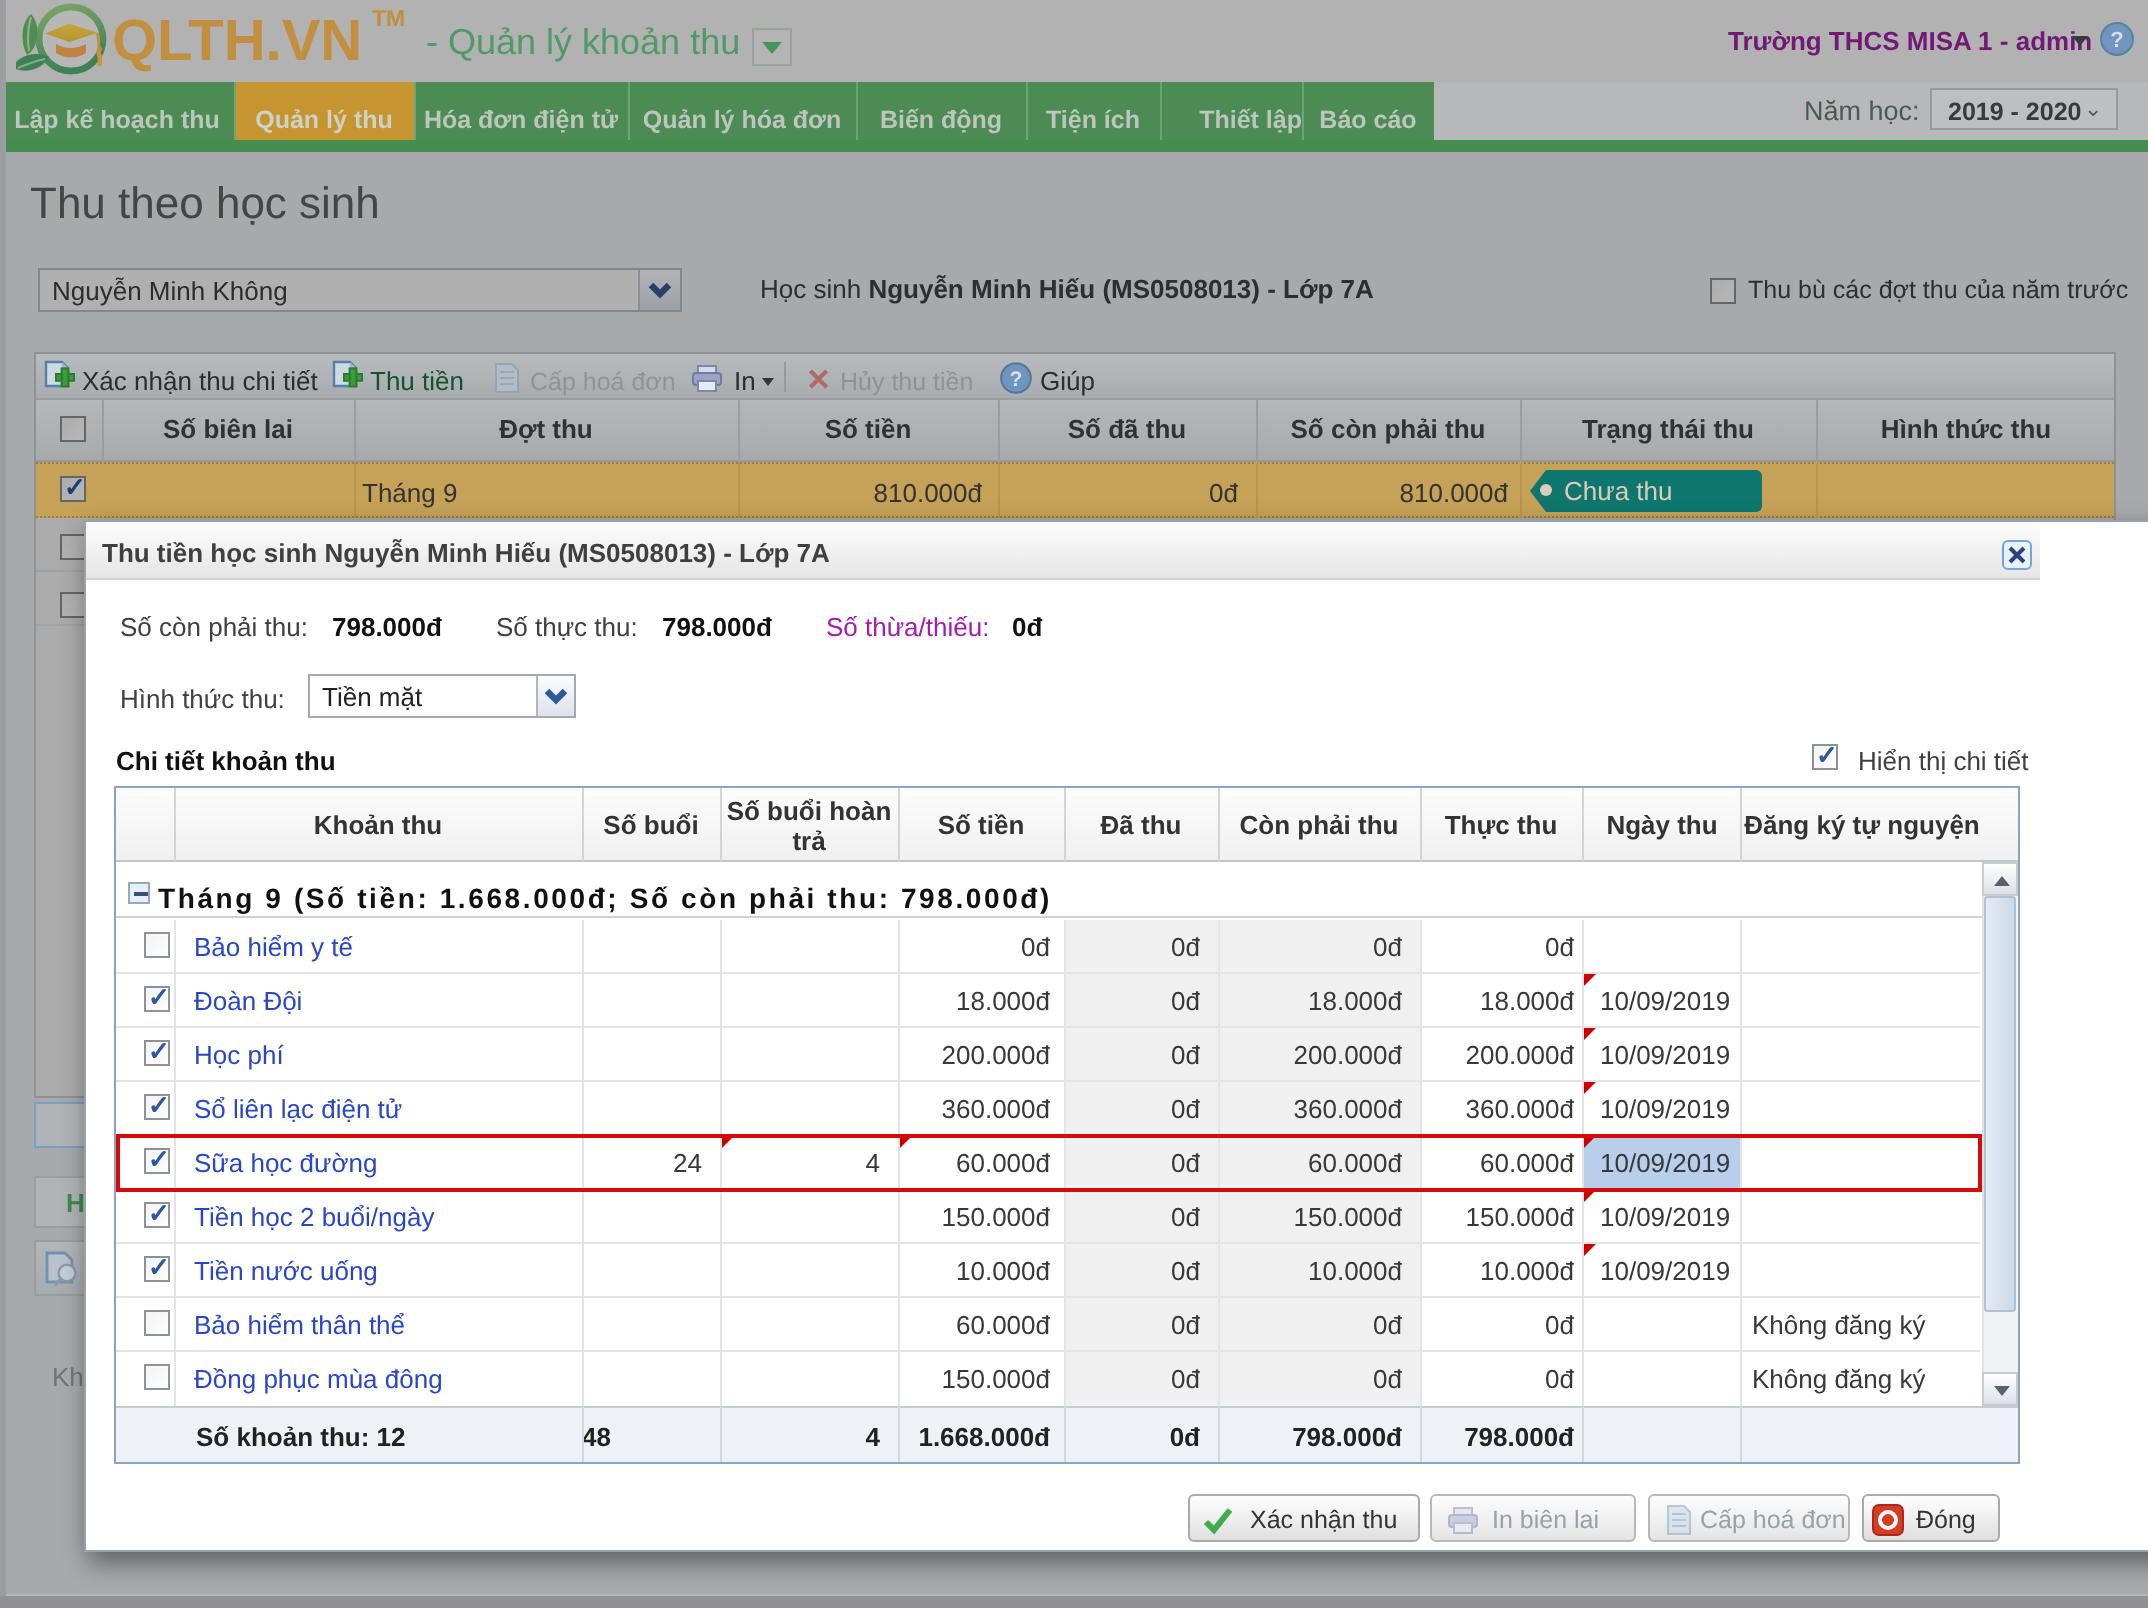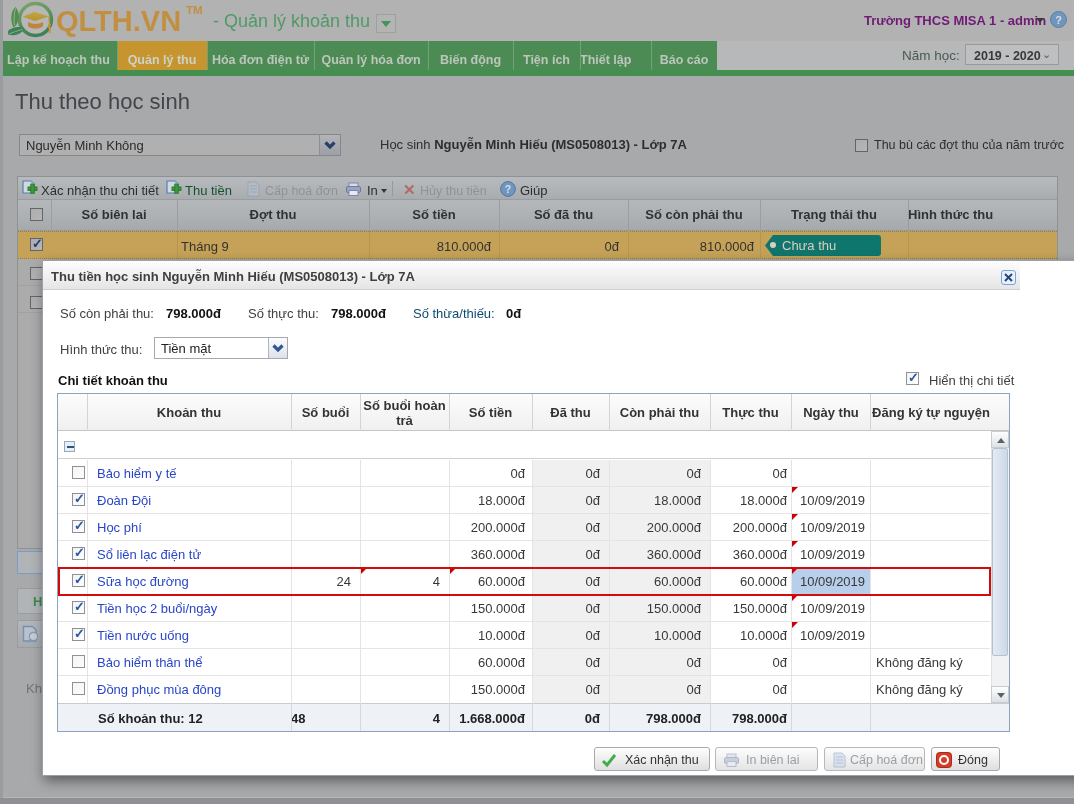--- a/index.html
+++ b/index.html
@@ -64,21 +64,21 @@
     <text x="8.5" y="12.5" font-size="11" font-weight="bold" fill="#d8dee5" text-anchor="middle" font-family="Liberation Sans">?</text>
   </svg>
 
   <div class="abs" style="left:117px;top:41px;width:90px;height:29px;background:#c6952f"></div>
   <div class="abs b" style="left:0px;top:53px;width:117px;text-align:center;color:#bcc6bc;font-size:12.5px">Lập kế hoạch thu</div>
   <div class="abs b" style="left:117px;top:53px;width:90px;text-align:center;color:#ccd3c6;font-size:12.5px">Quản lý thu</div>
   <div class="abs b" style="left:207px;top:53px;width:107px;text-align:center;color:#bcc6bc;font-size:12.5px">Hóa đơn điện tử</div>
   <div class="abs b" style="left:314px;top:53px;width:114px;text-align:center;color:#bcc6bc;font-size:12.5px">Quản lý hóa đơn</div>
   <div class="abs b" style="left:428px;top:53px;width:85px;text-align:center;color:#bcc6bc;font-size:12.5px">Biến động</div>
   <div class="abs b" style="left:513px;top:53px;width:67px;text-align:center;color:#bcc6bc;font-size:12.5px">Tiện ích</div>
-  <div class="abs b" style="left:580px;top:53px;width:71px;text-align:left;color:#bcc6bc;font-size:12.5px">Thiết lập</div>
+  <div class="abs b" style="left:580px;top:53px;width:71px;text-align:right;color:#bcc6bc;font-size:12.5px">Thiết lập</div>
   <div class="abs b" style="left:651px;top:53px;width:66px;text-align:center;color:#bcc6bc;font-size:12.5px">Báo cáo</div>
   <div class="abs" style="left:117px;top:41px;width:1px;height:29px;background:#6da577"></div>
   <div class="abs" style="left:207px;top:41px;width:1px;height:29px;background:#6da577"></div>
   <div class="abs" style="left:314px;top:41px;width:1px;height:29px;background:#6da577"></div>
   <div class="abs" style="left:428px;top:41px;width:1px;height:29px;background:#6da577"></div>
   <div class="abs" style="left:513px;top:41px;width:1px;height:29px;background:#6da577"></div>
   <div class="abs" style="left:580px;top:41px;width:1px;height:29px;background:#6da577"></div>
   <div class="abs" style="left:651px;top:41px;width:1px;height:29px;background:#6da577"></div>
   <div class="abs" style="left:902px;top:48px;font-size:13.5px;color:#4b5a4e">Năm học:</div>
   <div class="abs" style="left:965px;top:44px;width:94px;height:21px;border:1px solid #97999b;background:#bdbfc1">
@@ -108,21 +108,21 @@
   <div class="abs" style="left:18px;top:231px;width:1039px;height:28px;background:#c5a257;border-top:1px dotted #94813f;border-bottom:1px dotted #94813f"></div>
   <div class="abs" style="left:18px;top:259px;width:1039px;height:27px;border-bottom:1px solid #9fa1a4"></div>
   <div class="abs" style="left:18px;top:286px;width:1039px;height:27px;border-bottom:1px solid #9fa1a4"></div>
 
   <div class="abs b" style="left:51px;top:207px;width:126px;text-align:center;color:#2e3236">Số biên lai</div>
   <div class="abs b" style="left:177px;top:207px;width:192px;text-align:center;color:#2e3236">Đợt thu</div>
   <div class="abs b" style="left:369px;top:207px;width:130px;text-align:center;color:#2e3236">Số tiền</div>
   <div class="abs b" style="left:499px;top:207px;width:129px;text-align:center;color:#2e3236">Số đã thu</div>
   <div class="abs b" style="left:628px;top:207px;width:132px;text-align:center;color:#2e3236">Số còn phải thu</div>
   <div class="abs b" style="left:760px;top:207px;width:148px;text-align:center;color:#2e3236">Trạng thái thu</div>
-  <div class="abs b" style="left:908px;top:207px;width:150px;text-align:left;color:#2e3236">Hình thức thu</div>
+  <div class="abs b" style="left:908px;top:207px;width:150px;text-align:center;color:#2e3236">Hình thức thu</div>
 
   <div class="abs" style="left:51px;top:200px;width:1px;height:31px;background:#9b9ea1"></div>
   <div class="abs" style="left:177px;top:200px;width:1px;height:31px;background:#9b9ea1"></div>
   <div class="abs" style="left:369px;top:200px;width:1px;height:31px;background:#9b9ea1"></div>
   <div class="abs" style="left:499px;top:200px;width:1px;height:31px;background:#9b9ea1"></div>
   <div class="abs" style="left:628px;top:200px;width:1px;height:31px;background:#9b9ea1"></div>
   <div class="abs" style="left:760px;top:200px;width:1px;height:31px;background:#9b9ea1"></div>
   <div class="abs" style="left:908px;top:200px;width:1px;height:31px;background:#9b9ea1"></div>
 
   <span class="cb" style="left:30px;top:208px"></span>
@@ -204,21 +204,21 @@
   <div class="abs" style="left:958px;top:9px;width:15px;height:15px;border:1px solid #7aa3d6;border-radius:3px;background:#e8f1fb">
     <svg width="13" height="13" viewBox="0 0 13 13" style="position:absolute;left:0;top:0">
       <path d="M3 3 L10 10 M10 3 L3 10" stroke="#26457c" stroke-width="2"></path>
     </svg>
   </div>
 
   <div class="abs" style="left:17px;top:45px;color:#404040">Số còn phải thu:</div>
   <div class="abs b" style="left:123px;top:45px;color:#111">798.000đ</div>
   <div class="abs" style="left:205px;top:45px;color:#404040">Số thực thu:</div>
   <div class="abs b" style="left:288px;top:45px;color:#111">798.000đ</div>
-  <div class="abs" style="left:370px;top:45px;color:#0c4a6e">Số thừa/thiếu:</div>
+  <div class="abs" style="left:370px;top:45px;color:#a21caf">Số thừa/thiếu:</div>
   <div class="abs b" style="left:463px;top:45px;color:#111">0đ</div>
 
   <div class="abs" style="left:17px;top:81px;color:#404040">Hình thức thu:</div>
   <div class="abs" style="left:111px;top:76px;width:134px;height:22px;border:1px solid #a6aab0;background:#fff">
     <span class="abs" style="left:6px;top:3px;color:#222">Tiền mặt</span>
     <span class="abs" style="left:113px;top:0px;width:19px;height:20px;background:linear-gradient(#fbfcfd,#dde2ea);border-left:1px solid #b0b6c0"></span>
     <svg class="abs" style="left:116px;top:5px" width="14" height="11" viewBox="0 0 14 11">
         <path d="M2.5 2.5 L7 7 L11.5 2.5" fill="none" stroke="#2d5899" stroke-width="3.2"></path>
       </svg>
   </div>
@@ -249,20 +249,21 @@
     <div class="abs" style="left:474px;top:0;width:1px;height:37px;background:#d4d4d4"></div>
     <div class="abs" style="left:551px;top:0;width:1px;height:37px;background:#d4d4d4"></div>
     <div class="abs" style="left:652px;top:0;width:1px;height:37px;background:#d4d4d4"></div>
     <div class="abs" style="left:733px;top:0;width:1px;height:37px;background:#d4d4d4"></div>
     <div class="abs" style="left:812px;top:0;width:1px;height:37px;background:#d4d4d4"></div>
 
     <div class="abs" style="left:0;top:37px;width:951px;height:28px;background:#fff;border-bottom:1px solid #d0d0d0"></div>
     <div class="abs" style="left:6px;top:47px;width:11px;height:11px;border:1px solid #98a8bc;background:#e6eef6">
       <div class="abs" style="left:2px;top:4px;width:7px;height:1.6px;background:#33527a"></div>
     </div>
+    <div class="abs b" style="left:21px;top:47px;color:#111;font-size:14px;letter-spacing:1.3px">Tháng 9 (Số tiền: 1.668.000đ; Số còn phải thu: 798.000đ)</div>
 
     <div class="abs" style="left:474px;top:66px;width:77px;height:243px;background:#f0f0f0"></div>
     <div class="abs" style="left:551px;top:66px;width:101px;height:243px;background:#f0f0f0"></div>
 
     <div class="abs" style="left:29px;top:66px;width:1px;height:243px;background:#e2e4e6"></div>
     <div class="abs" style="left:233px;top:66px;width:1px;height:243px;background:#e2e4e6"></div>
     <div class="abs" style="left:302px;top:66px;width:1px;height:243px;background:#e2e4e6"></div>
     <div class="abs" style="left:391px;top:66px;width:1px;height:243px;background:#e2e4e6"></div>
     <div class="abs" style="left:474px;top:66px;width:1px;height:243px;background:#e2e4e6"></div>
     <div class="abs" style="left:551px;top:66px;width:1px;height:243px;background:#e2e4e6"></div>

